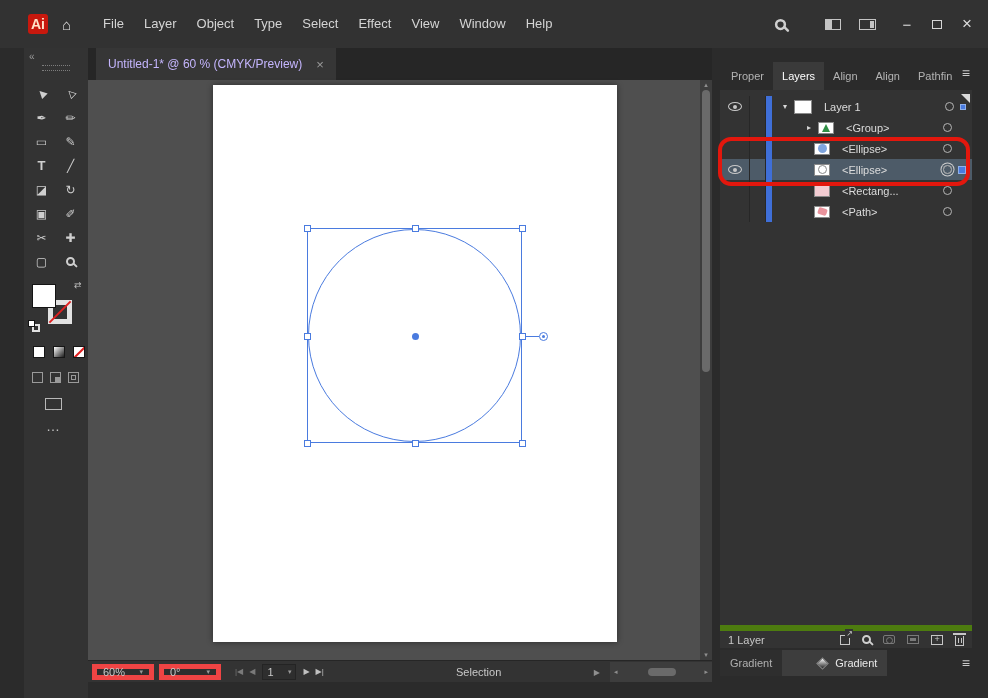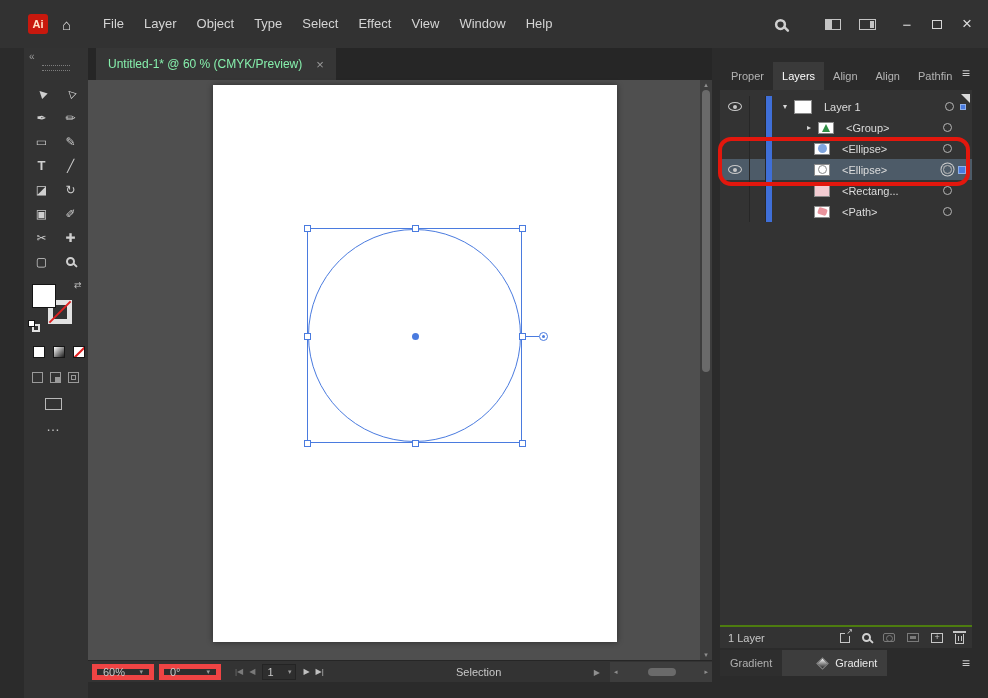--- a/index.html
+++ b/index.html
@@ -7,41 +7,41 @@
   .app {
     position:relative; width:988px; height:698px; overflow:hidden;
     background:#2b2b2b; font-family:"Liberation Sans", sans-serif;
     color:#d4d4d4; -webkit-font-smoothing:antialiased;
   }
 
   
   .titlebar { position:absolute; left:0; top:0; width:988px; height:48px;
     background:#323232; display:flex; align-items:center; }
   .logo { margin-left:28px; width:20px; height:20px; background:#c8180d; border-radius:3px;
-    color:#ffe2c9; font-size:11px; font-weight:bold; display:flex; align-items:center; justify-content:center; }
+    color:#ffe2c9; font-size:14px; font-weight:bold; display:flex; align-items:center; justify-content:center; }
   .tb-home { margin-left:14px; font-size:15px; color:#e0e0e0; }
   .menus { margin-left:22px; display:flex; }
   .menu { padding:0 10px; font-size:13px; color:#d4d4d4; line-height:48px; }
   .tb-right { margin-left:auto; display:flex; align-items:center; }
   .mag { display:inline-block; width:9px; height:9px; border:2px solid #cfcfcf; border-radius:50%; position:relative; }
   .mag::after { content:""; position:absolute; width:6px; height:2px; background:#cfcfcf;
     transform:rotate(45deg); right:-5px; bottom:-2px; border-radius:1px; }
   .mag-lg { transform:scale(1.25); margin-right:40px; }
   .ws-a { width:16px; height:11px; border:1px solid #c4c4c4; position:relative; margin-right:18px; }
   .ws-a::after { content:""; position:absolute; left:0; top:0; bottom:0; width:6px; background:#c4c4c4; }
   .ws-b { width:17px; height:11px; border:1px solid #c4c4c4; position:relative; margin-right:16px; }
   .ws-b::after { content:""; position:absolute; right:1px; top:1px; bottom:1px; width:4px; background:#c4c4c4; }
   .wc { width:30px; text-align:center; font-size:15px; color:#dcdcdc; display:flex; align-items:center; justify-content:center; height:48px; }
   .wc-close { font-size:17px; margin-right:6px; }
   .maxbox { width:10px; height:9px; border:1.5px solid #d6d6d6; display:inline-block; }
 
   
   .tabstrip { position:absolute; left:88px; top:48px; width:624px; height:32px; background:#262626; display:flex; }
   .doctab { margin-left:8px; height:32px; background:#363636; display:flex; align-items:center; padding:0 12px; }
-  .doctab-label { font-size:12px; color:#86efac; white-space:nowrap; }
+  .doctab-label { font-size:12px; color:#c4b5fd; white-space:nowrap; }
   .doctab-close { margin-left:14px; color:#9a9a9a; font-size:13px; }
 
   
   .leftdock { position:absolute; left:0; top:48px; width:88px; height:650px; background:#2b2b2b; }
   .toolpanel { position:absolute; left:24px; top:0; width:64px; height:650px; background:#333333; }
   .collapse { position:absolute; left:5px; top:3px; font-size:10px; color:#9a9a9a; }
   .grip { position:absolute; left:18px; top:17px; width:28px; height:6px;
     border-top:1px dotted #7d7d7d; border-bottom:1px dotted #7d7d7d; }
   .toolgrid { position:absolute; left:3px; top:34px; width:58px; display:grid; grid-template-columns:29px 29px; row-gap:1px; }
   .tool { height:23px; display:flex; align-items:center; justify-content:center; }
@@ -142,21 +142,21 @@
   .path-pink { width:9px; height:7px; background:#e9939c; transform:rotate(18deg); border-radius:2px; }
   .llabel { margin-left:12px; white-space:nowrap; }
   .target { width:9px; height:9px; border:1px solid #b5b5b5; border-radius:50%; margin-left:auto; flex:none; }
   .target.double { box-shadow:0 0 0 1.5px #4d5b68, 0 0 0 2.5px #cfcfcf; }
   .badge { width:8px; height:8px; background:#4a7bdf; border:1px solid #8fb0ea; margin-left:6px; flex:none; }
   .badge.sm { width:6px; height:6px; }
   .ghost { visibility:hidden; }
   .pnotch { position:absolute; right:2px; top:4px; width:0; height:0;
     border-left:9px solid transparent; border-top:9px solid #dcdcdc; }
 
-  .lfooter { position:absolute; left:0; right:0; bottom:0; height:23px; border-top:2px solid #4d7c0f;
+  .lfooter { position:absolute; left:0; right:0; bottom:0; height:23px; border-top:6px solid #4d7c0f;
     display:flex; align-items:center; padding:0 8px; font-size:11px; color:#c8c8c8; background:#333333; }
   .lfooter > * + * { margin-left:12px; }
   .fi { position:relative; display:inline-block; flex:none; }
   .fi-export { width:10px; height:10px; border:1px solid #c6c6c6; margin-left:auto !important; }
   .fi-export::after { content:"↗"; position:absolute; right:-4px; top:-7px; font-size:8px; color:#c6c6c6; background:#333; padding-left:1px; }
   .fi-mask { width:12px; height:9px; border:1px solid #7a7a7a; border-radius:2px; }
   .fi-mask::after { content:""; position:absolute; left:2px; top:1px; width:5px; height:5px; border-radius:50%; border:1px solid #7a7a7a; }
   .fi-sub { width:12px; height:9px; border:1px solid #7a7a7a; }
   .fi-sub::after { content:""; position:absolute; left:2px; top:2px; width:6px; height:3px; background:#7a7a7a; }
   .fi-new { width:12px; height:10px; border:1px solid #c6c6c6; }

